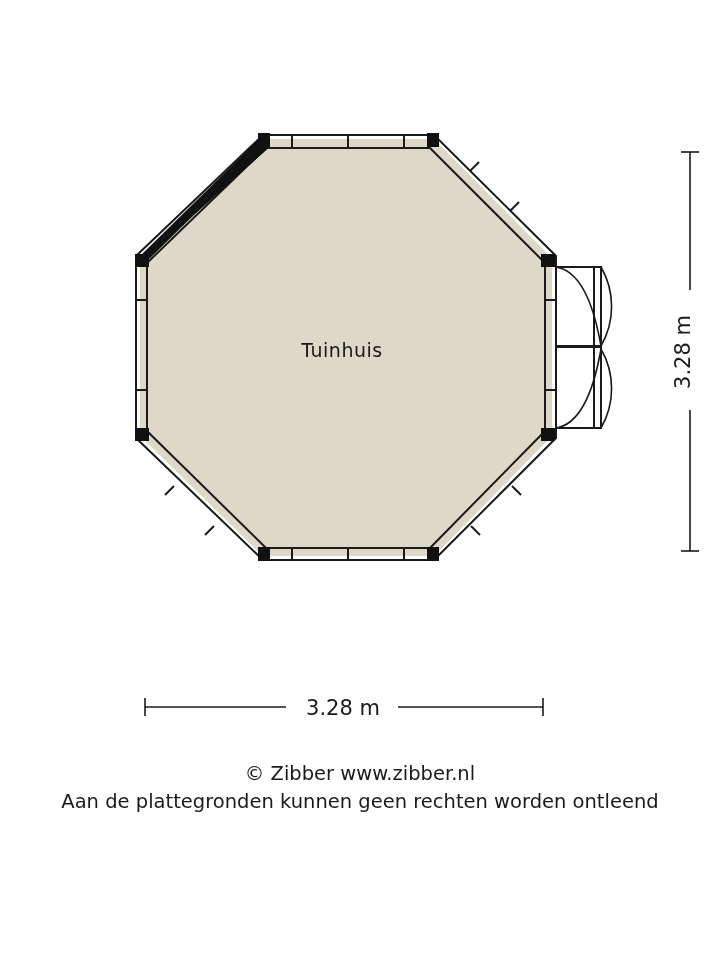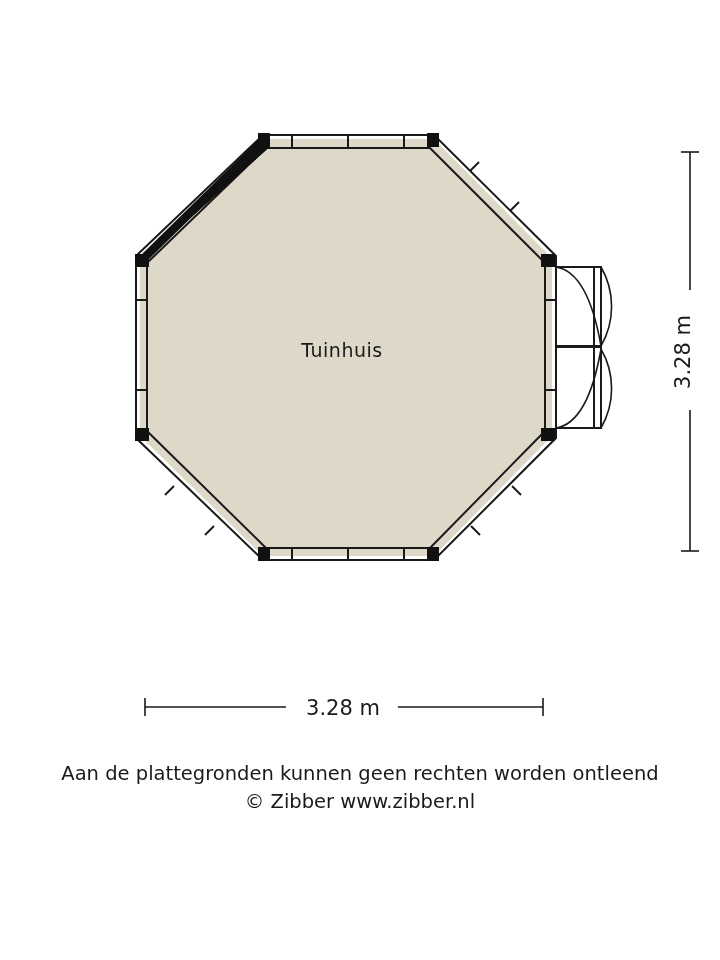--- a/index.html
+++ b/index.html
@@ -147,17 +147,17 @@
       <line x1="145" y1="707" x2="286" y2="707"></line>
       <line x1="398" y1="707" x2="543" y2="707"></line>
       <line x1="145" y1="698" x2="145" y2="716"></line>
       <line x1="543" y1="698" x2="543" y2="716"></line>
     </g>
     <text class="dim-text" x="343" y="715" text-anchor="middle">3.28 m</text>
 
   </svg>
 
   <div class="footer">
+    <span class="footer-line">© Zibber www.zibber.nl</span>
     <span class="footer-line">Aan de plattegronden kunnen geen rechten worden ontleend</span>
-    <span class="footer-line">© Zibber www.zibber.nl</span>
   </div>
 
 </div>
 
 </body></html>

